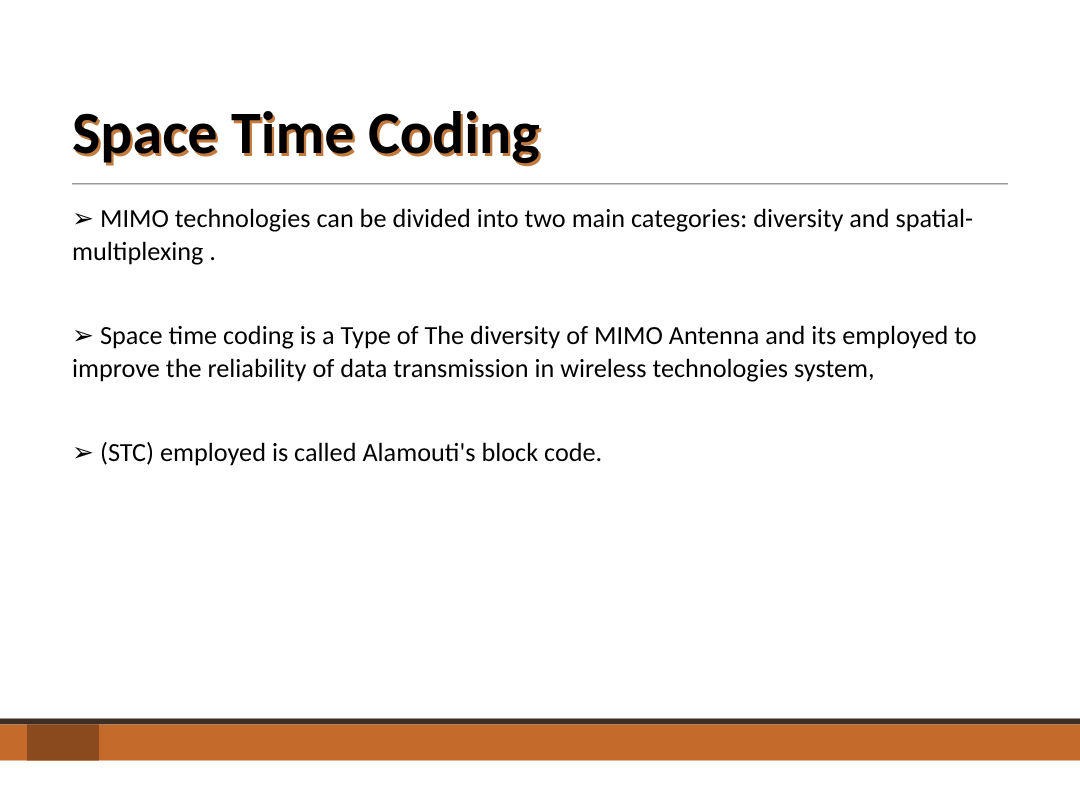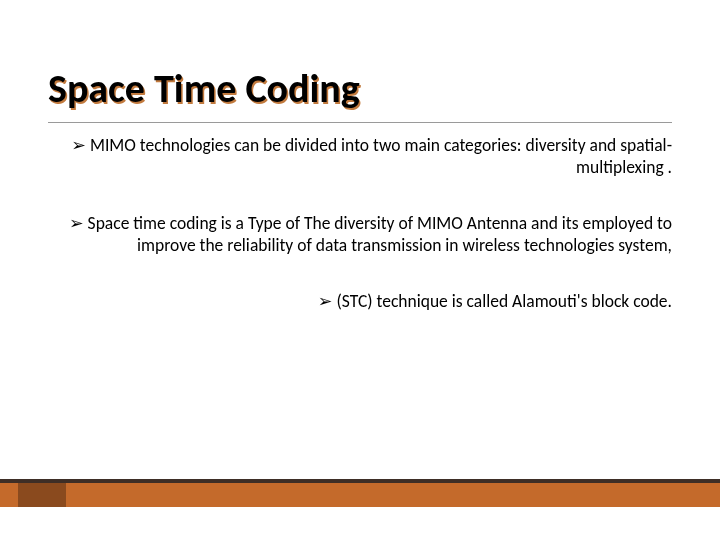--- a/index.html
+++ b/index.html
@@ -54,21 +54,21 @@
     position: absolute;
     left: 48px;
     top: 135px;
     width: 624px;
     font-size: 17.5px;
     line-height: 1.25;
     color: #000000;
   }
   .bullet {
     margin-bottom: 34px;
-    text-align: right;
+    text-align: left;
   }
   .bullet .arrow {
     display: inline;
     margin-right: 4px;
   }
   .footer-bar {
     position: absolute;
     left: 0;
     bottom: 0;
     width: 720px;
@@ -105,21 +105,21 @@
   <div class="rule"></div>
 
   <div class="body">
     <div class="bullet">
       <span class="arrow">➢</span><span>MIMO technologies can be divided into two main categories: diversity and spatial-multiplexing .</span>
     </div>
     <div class="bullet">
       <span class="arrow">➢</span><span>Space time coding is a Type of The diversity of MIMO Antenna and its employed to improve the reliability of data transmission in wireless technologies system,</span>
     </div>
     <div class="bullet">
-      <span class="arrow">➢</span><span>(STC) technique is called Alamouti's block code.</span>
+      <span class="arrow">➢</span><span>(STC) employed is called Alamouti's block code.</span>
     </div>
   </div>
 
   <div class="footer-top"></div>
   <div class="footer-bar"></div>
   <div class="footer-mark"></div>
 
 </div>
 
 </body></html>

